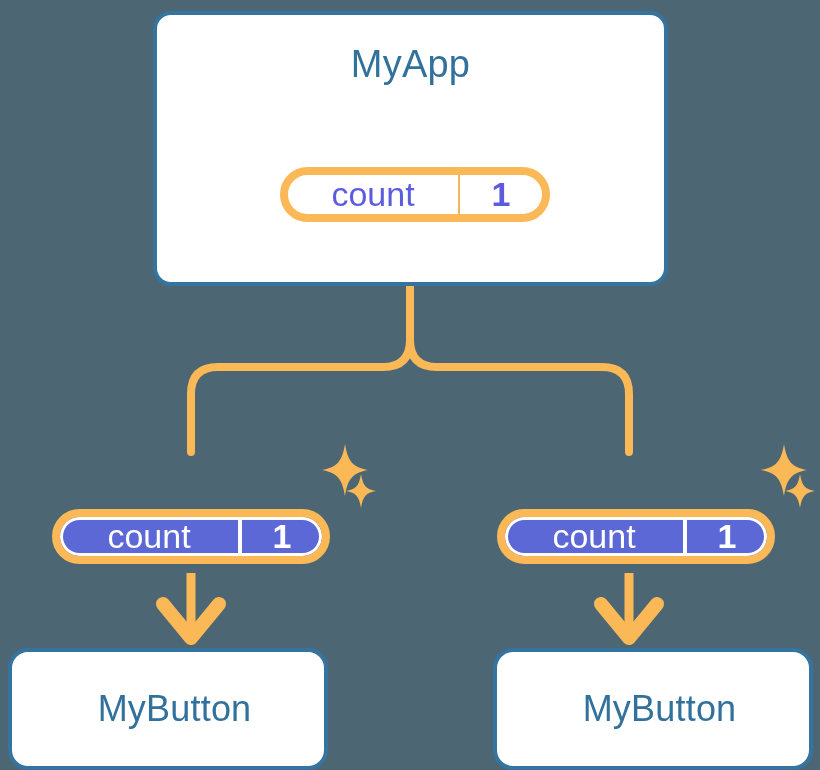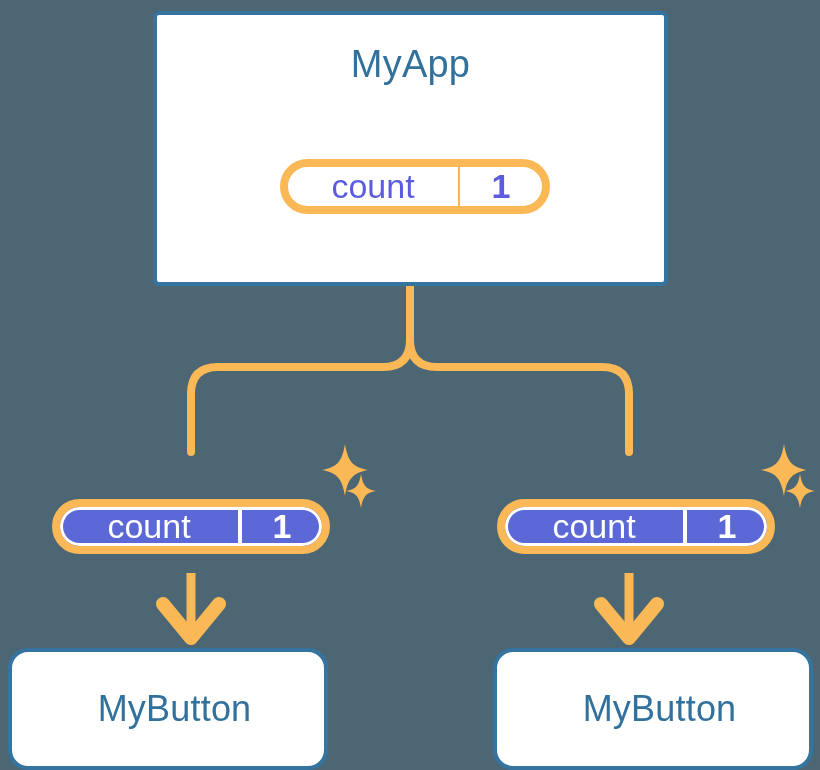--- a/index.html
+++ b/index.html
@@ -30,21 +30,21 @@
     width: 820px;
     height: 770px;
     pointer-events: none;
   }
 
   
   .card {
     position: absolute;
     background: #ffffff;
     border: 4px solid #35749f;
-    border-radius: 6px;
+    border-radius: 18px;
     box-sizing: border-box;
     display: flex;
     justify-content: center;
   }
   .card-title {
     color: #31719c;
     font-size: 37px;
     font-weight: 400;
     letter-spacing: 0.2px;
     white-space: nowrap;
@@ -76,22 +76,21 @@
     width: 320px;
   }
   .card-button .card-title { font-size: 36px; margin-left: 13px; }
 
   
   .pill {
     position: absolute;
     box-sizing: border-box;
     border-radius: 999px;
     display: flex;
-    align-items: center;
-    margin-top: 16px;
+    align-items: flex-end;
   }
   
   .pill::before {
     content: "";
     position: absolute;
     left: -11px;
     top: -11px;
     right: -11px;
     bottom: -11px;
     border-radius: 999px;

